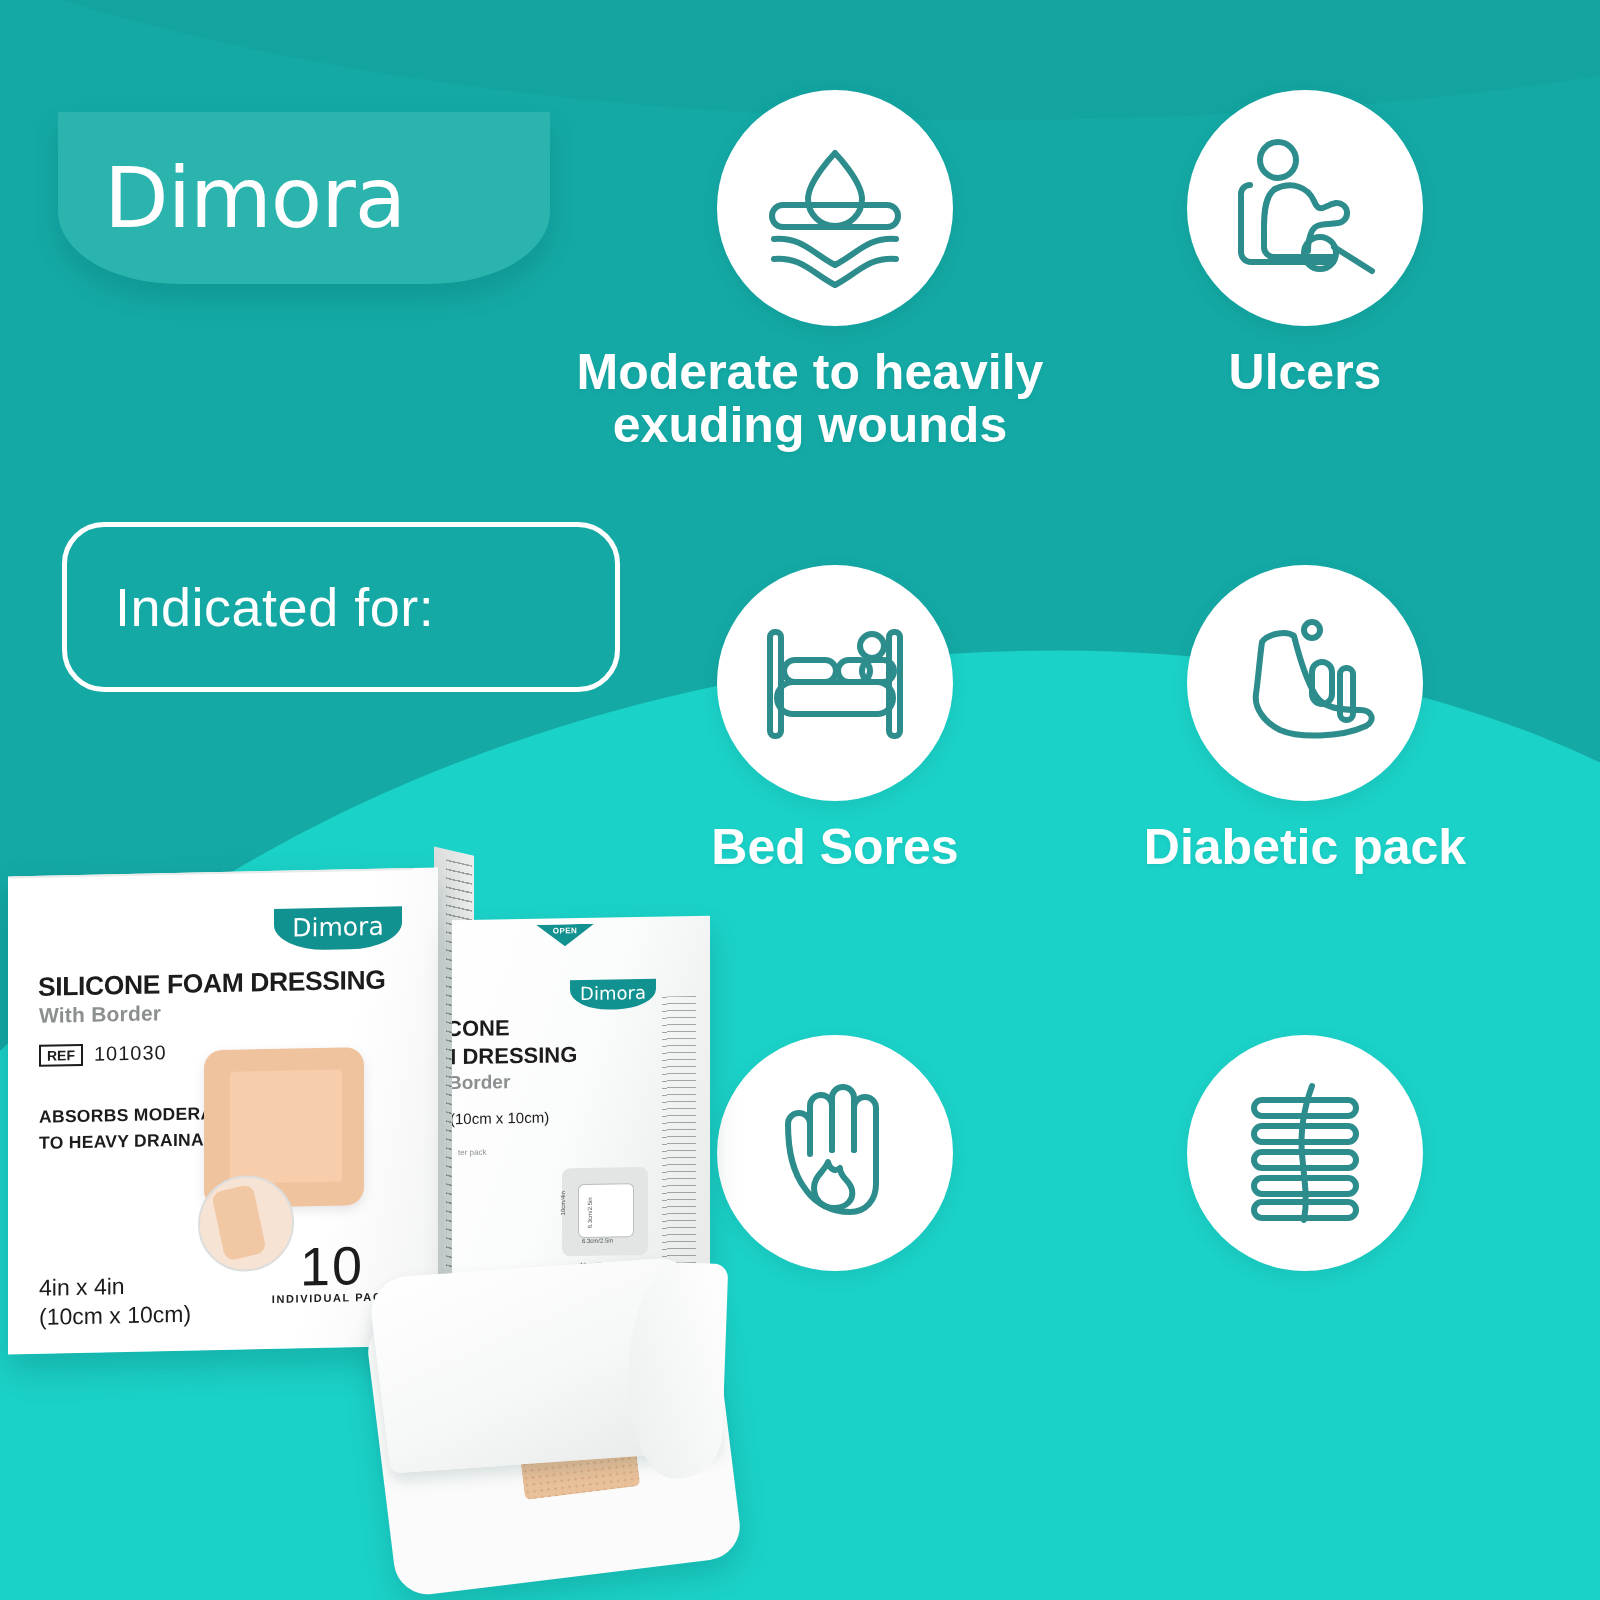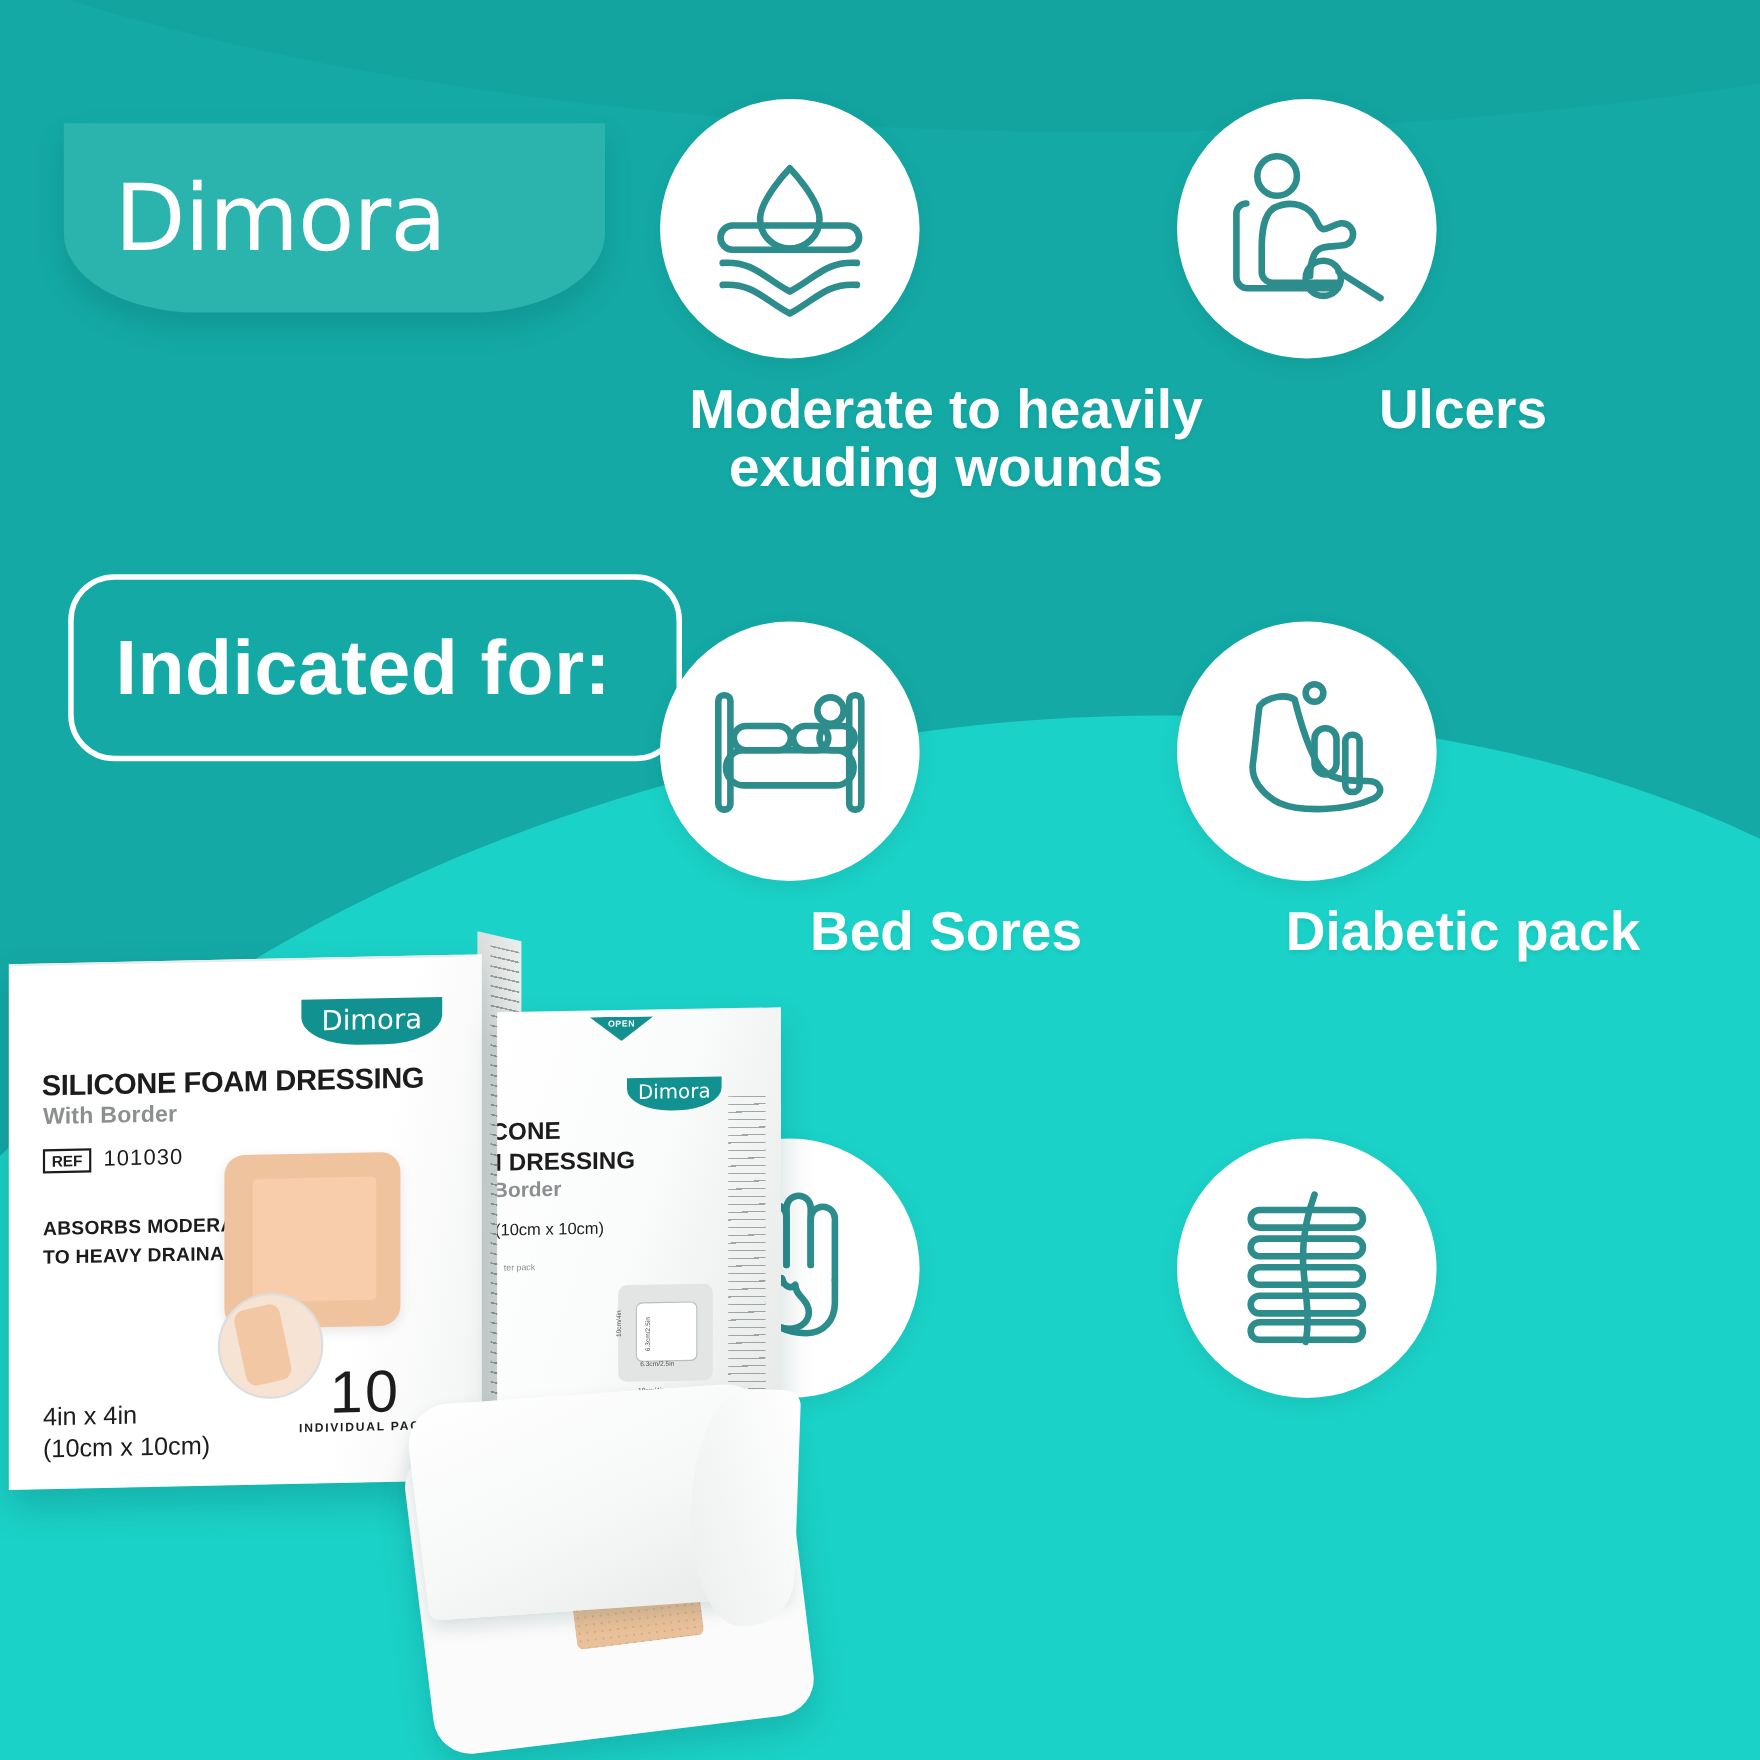--- a/index.html
+++ b/index.html
@@ -48,33 +48,33 @@
   }
 
   
   .indicated-box{
     position:absolute;left:62px;top:522px;
     width:548px;height:160px;
     border:5px solid #ffffff;border-radius:42px;
     display:flex;align-items:center;
   }
   .indicated-box .ind-text{
-    color:#fff;font-weight:bold;font-size:70px;
-    margin-left:38px;letter-spacing:.5px;
+    color:#fff;font-weight:normal;font-size:54px;
+    margin-left:48px;letter-spacing:.5px;
     font-family:"Liberation Sans",sans-serif;
   }
 
   
   .features{
     position:absolute;left:600px;top:90px;
     width:960px;height:1420px;
   }
   .feature{
     position:absolute;width:470px;
-    display:flex;flex-direction:column;align-items:flex-start;
+    display:flex;flex-direction:column;align-items:center;
   }
   .f-col0{left:0;}
   .f-col1{left:470px;}
   .f-row0{top:0;}
   .f-row1{top:475px;}
   .f-row2{top:945px;}
 
   .icon-circle{
     width:236px;height:236px;border-radius:50%;
     background:#ffffff;

